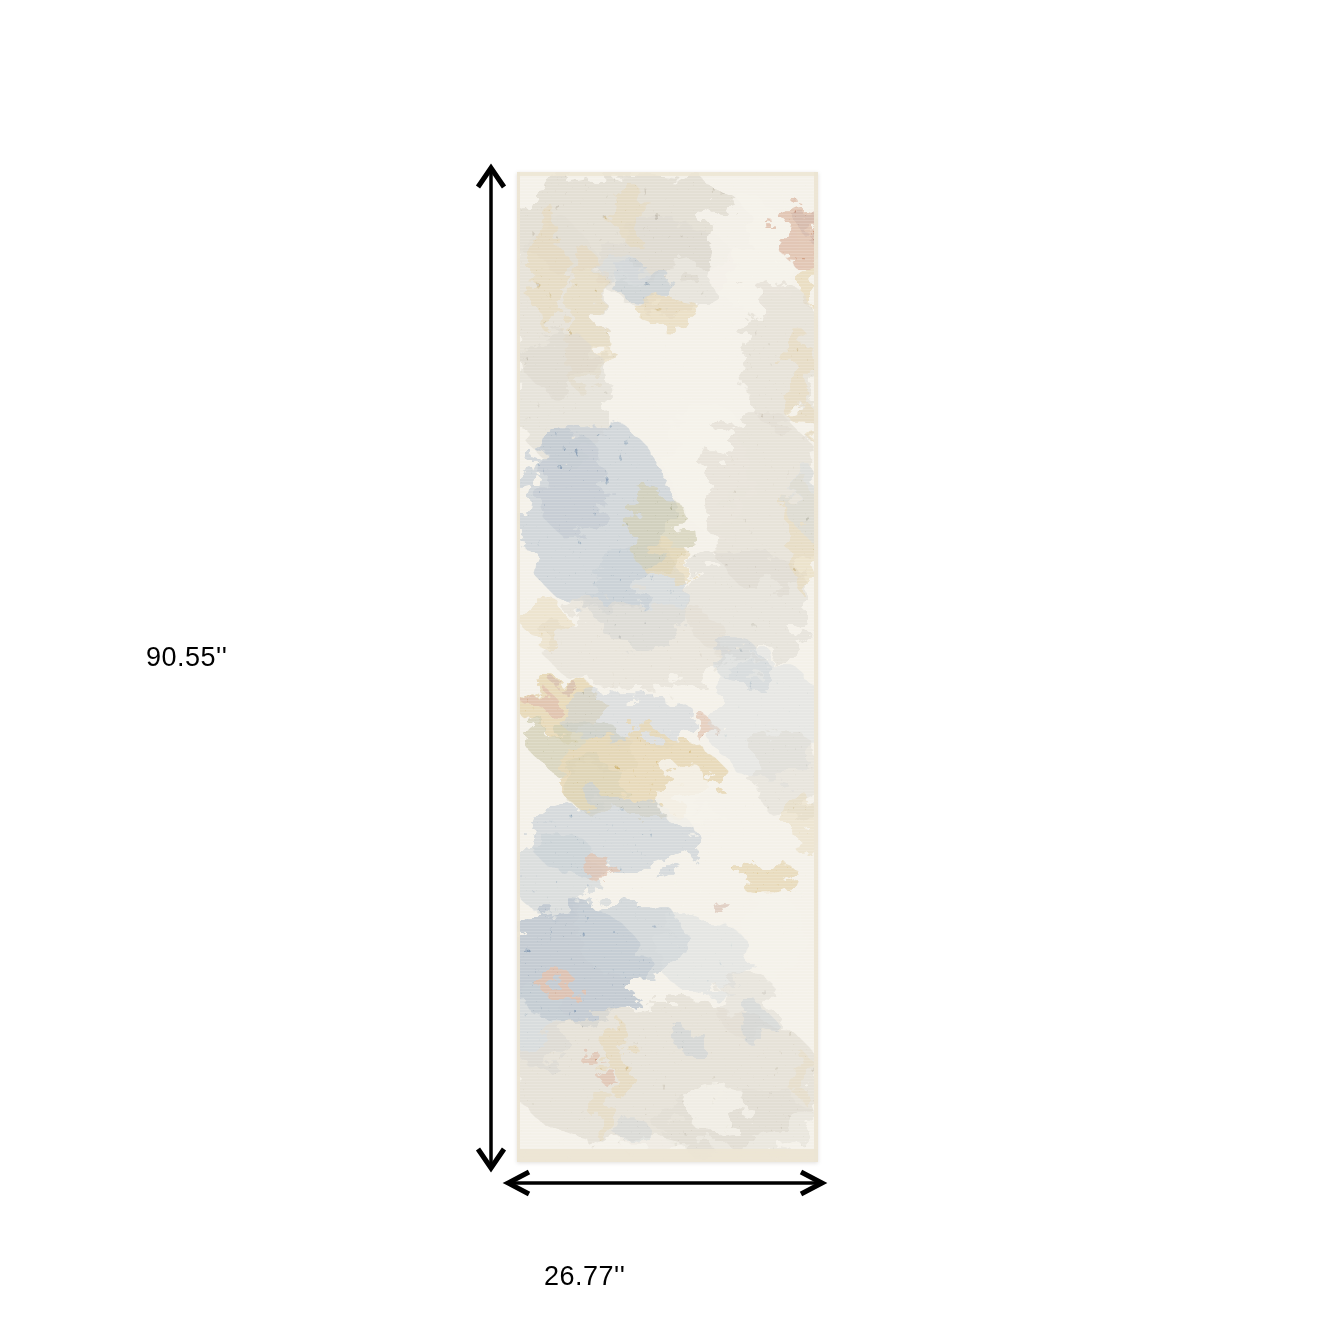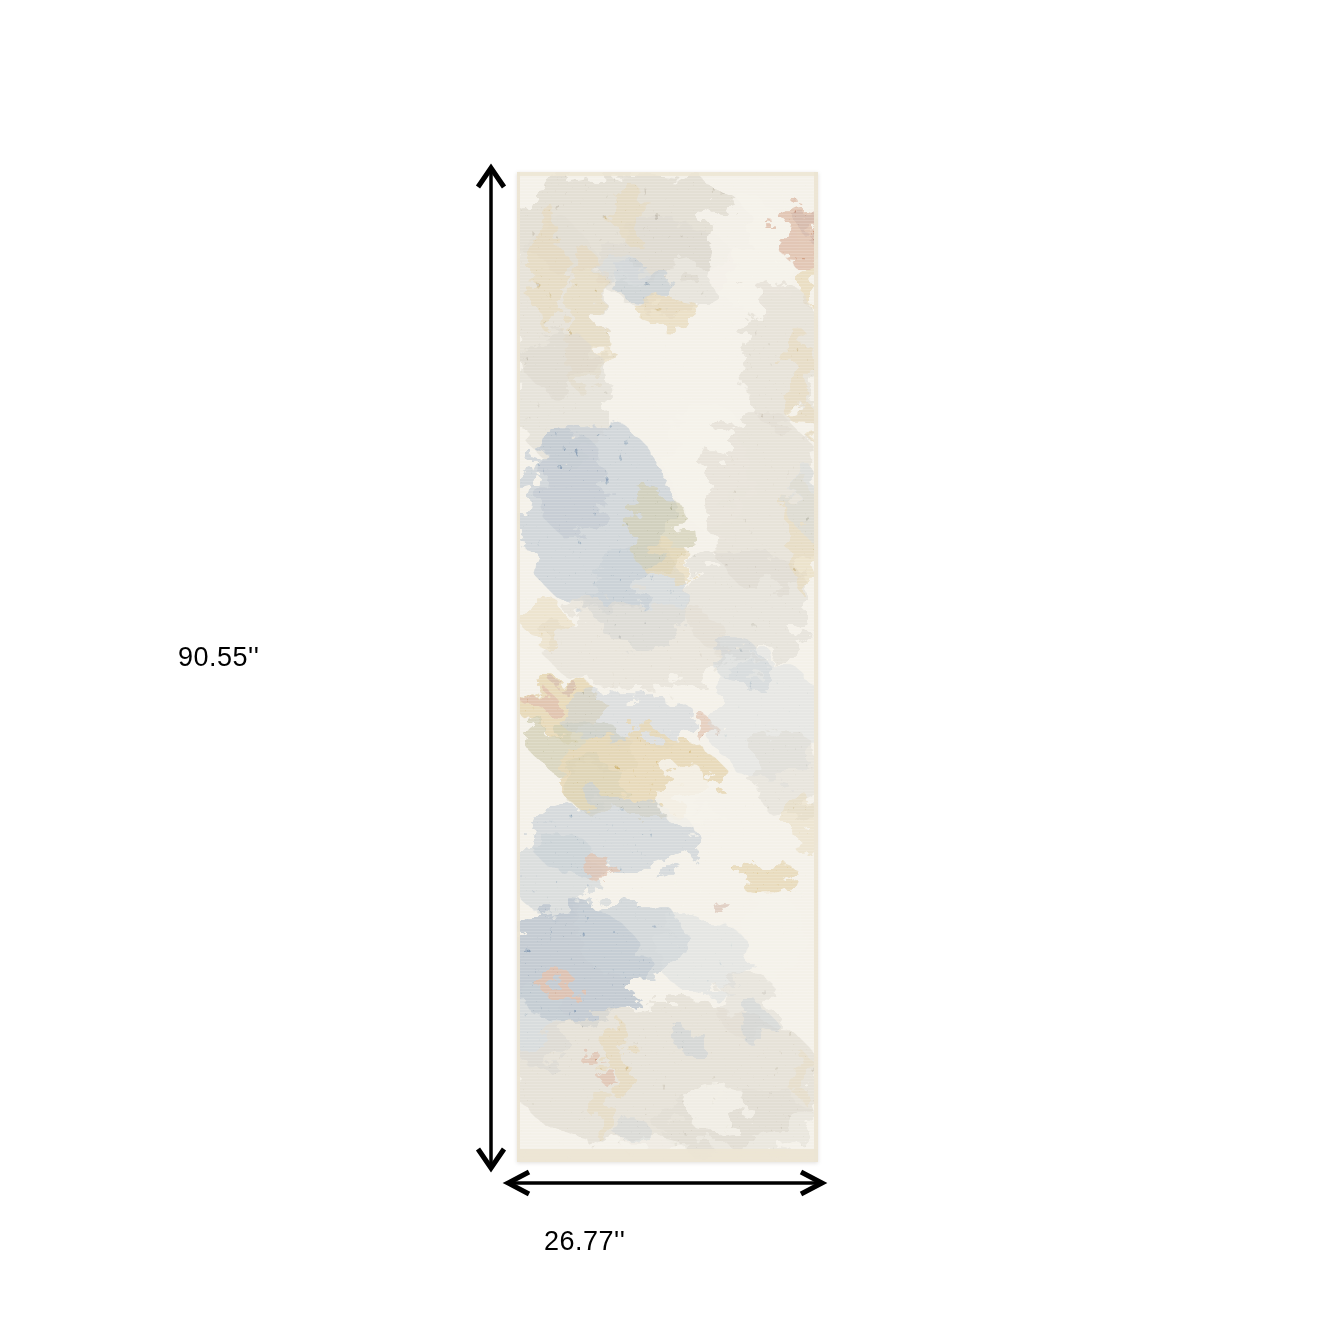--- a/index.html
+++ b/index.html
@@ -23,22 +23,22 @@
   .dim-arrow { position: absolute; }
   .dim-arrow-v { left: 471px; top: 158px; width: 40px; height: 1020px; }
   .dim-arrow-h { left: 496px; top: 1165px; width: 332px; height: 36px; }
   .dim-label {
     position: absolute;
     color: #000000;
     font-size: 27px;
     letter-spacing: 0.5px;
     white-space: nowrap;
   }
-  .dim-label-height { left: 178px; top: 642px; text-align: center; }
-  .dim-label-width  { left: 544px; top: 1226px; }
+  .dim-label-height { left: 146px; top: 642px; text-align: center; }
+  .dim-label-width  { left: 544px; top: 1261px; }
 </style>
 </head>
 <body>
 
 <div class="canvas">
 
   <div class="rug">
     <svg viewBox="0 0 301 990" preserveAspectRatio="none">
       <defs>
         <filter id="rough" x="-15%" y="-15%" width="130%" height="130%">

